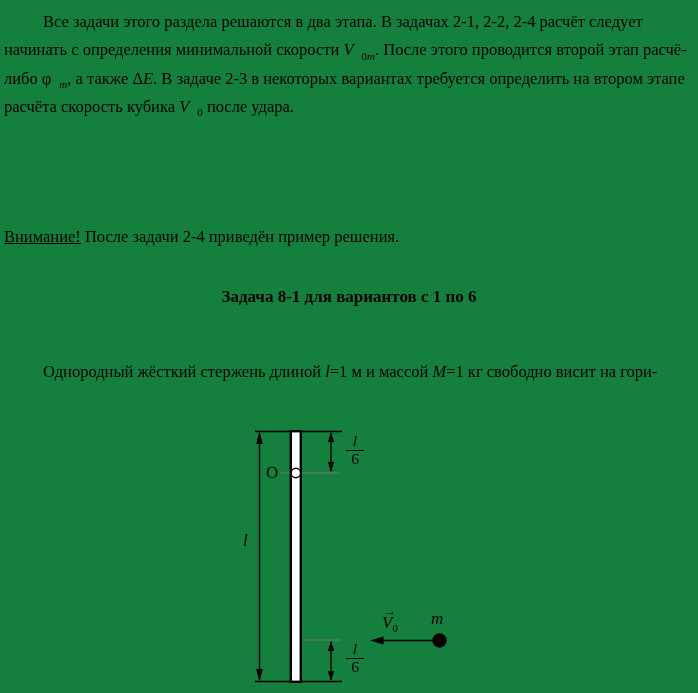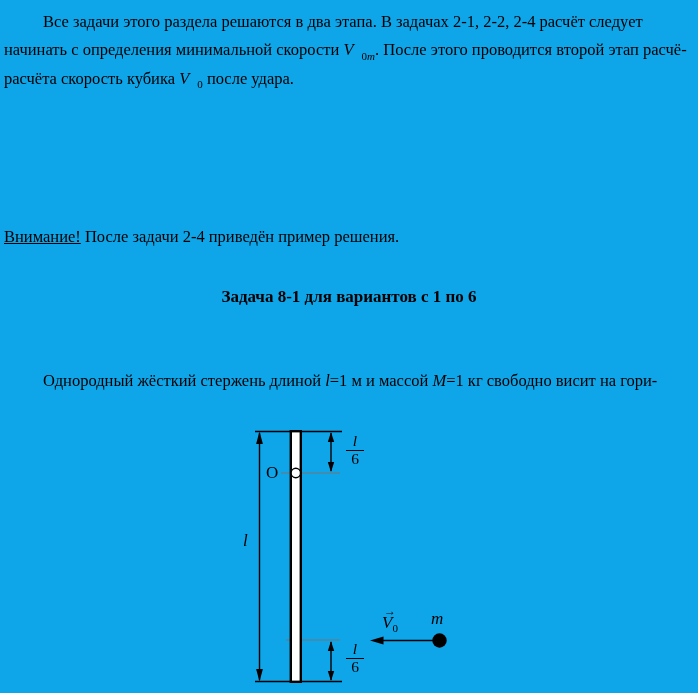--- a/index.html
+++ b/index.html
@@ -1,26 +1,26 @@
 <!DOCTYPE html>
 <html><head>
 <meta charset="utf-8">
 <style>
   html,body{margin:0;padding:0;}
   body{
     width:698px;height:693px;background:#ffffff;color:#000000;
     font-family:"Liberation Serif", serif;
     -webkit-font-smoothing:antialiased;
   }
-  .page{position:relative;width:698px;height:693px;overflow:hidden;background:#0ea5e9;}
+  .page{position:relative;width:698px;height:693px;overflow:hidden;background:#15803d;}
 
   
   .para{position:absolute;left:4px;width:692px;}
   .para1{top:8px;}
-  .para2{top:367px;}
+  .para2{top:358px;}
   .tline{
     height:28.4px;line-height:28.4px;font-size:16.5px;
     white-space:nowrap;text-align:left;
   }
   .tline sub{font-size:11px;line-height:0;padding-left:8px;}
   .indent{text-indent:39px;}
   .notice{position:absolute;left:4px;top:223px;height:28.4px;line-height:28.4px;font-size:16.5px;white-space:nowrap;}
   .heading{
     position:absolute;left:0;top:286px;width:698px;margin:0;
     text-align:center;font-size:17px;font-weight:bold;line-height:22px;
@@ -44,20 +44,21 @@
   .m-label{left:431px;top:190px;}
 </style>
 </head>
 <body>
 
 <div class="page">
 
   <div class="para para1">
     <div class="tline indent">Все задачи этого раздела решаются в два этапа. В задачах 2-1, 2-2, 2-4 расчёт следует</div>
     <div class="tline">начинать с определения минимальной скорости <i>V</i><sub>0<i>m</i></sub>. После этого проводится второй этап расчё-</div>
+    <div class="tline">либо φ<sub><i>m</i></sub>, а также Δ<i>E</i>. В задаче 2-3 в некоторых вариантах требуется определить на втором этапе</div>
     <div class="tline">расчёта скорость кубика <i>V</i><sub>0</sub> после удара.</div>
   </div>
 
   <div class="notice"><u>Внимание!</u> После задачи 2-4 приведён пример решения.</div>
 
   <h2 class="heading">Задача 8-1 для вариантов с 1 по 6</h2>
 
   <div class="para para2">
     <div class="tline indent">Однородный жёсткий стержень длиной <i>l</i>=1 м и массой <i>M</i>=1 кг свободно висит на гори-</div>
   </div>

